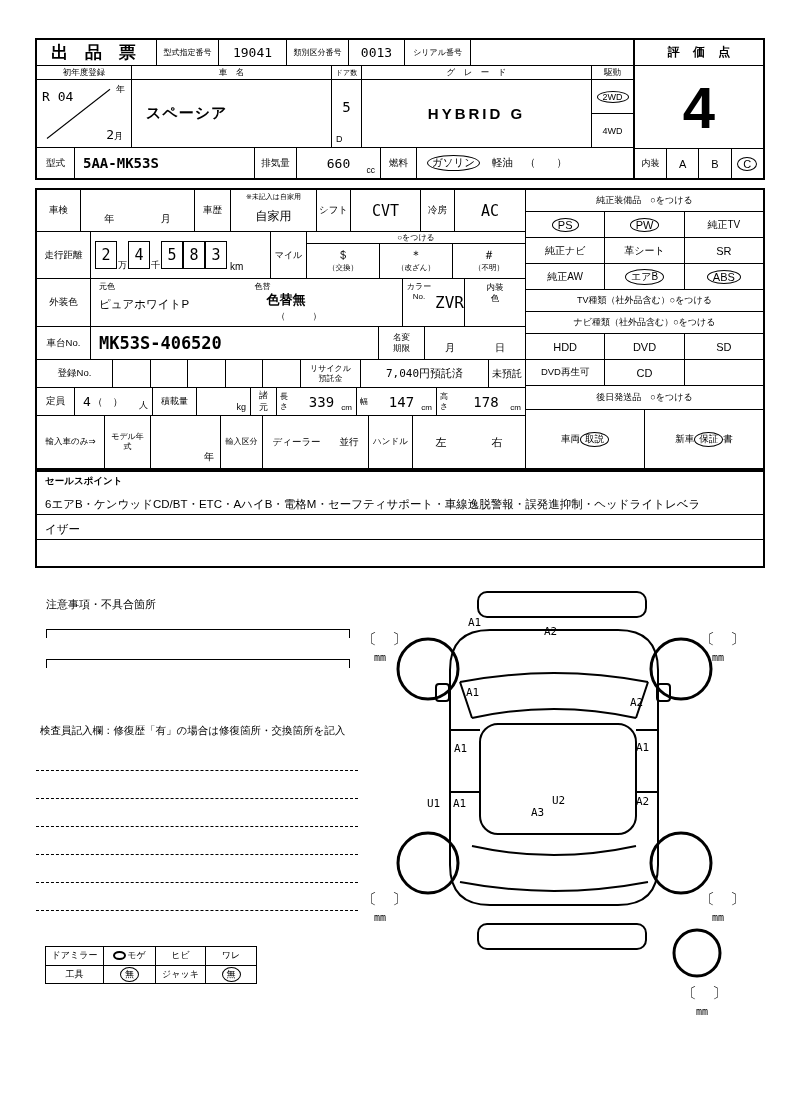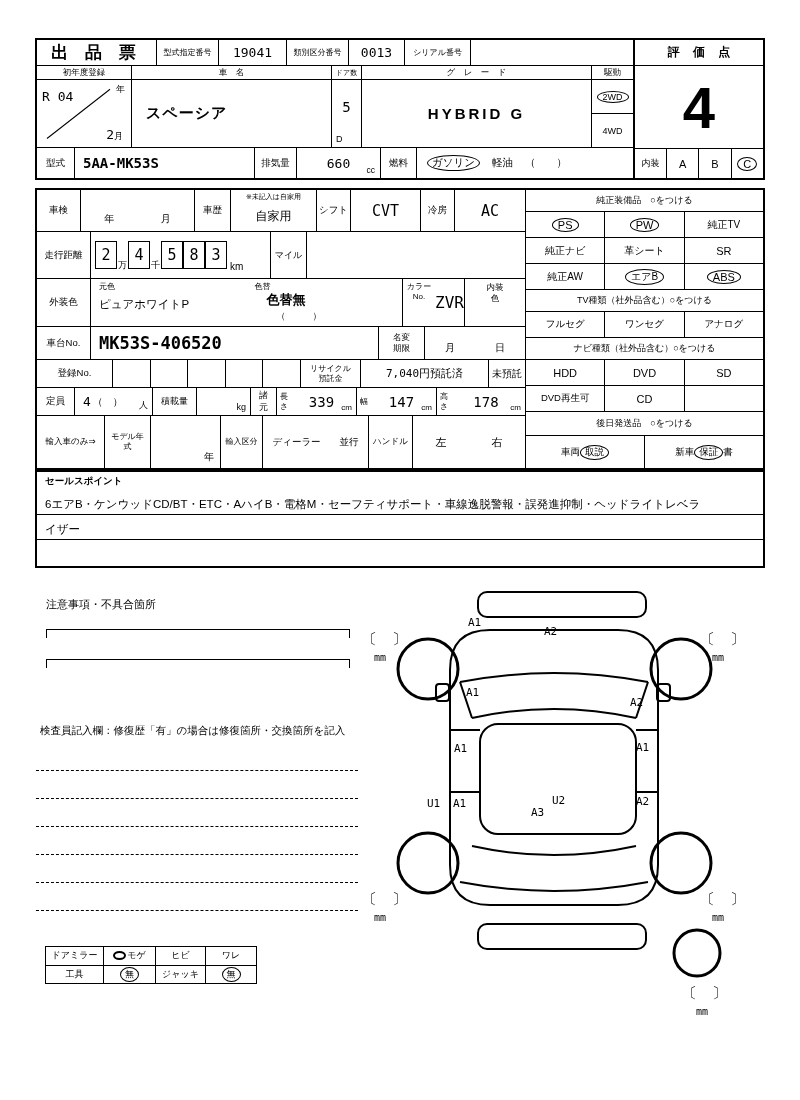--- a/index.html
+++ b/index.html
@@ -284,20 +284,37 @@
           <span class="dbox mono">2</span>
           <span class="dunit">万</span>
           <span class="dbox mono">4</span>
           <span class="dunit">千</span>
           <span class="dbox mono">5</span>
           <span class="dbox mono">8</span>
           <span class="dbox mono">3</span>
           <span class="dkm">km</span>
         </div>
         <div class="cell c-mile br">マイル</div>
+        <div class="c-marks">
+          <div class="marks-head">○をつける</div>
+          <div class="marks-body">
+            <div class="mark-col">
+              <span class="mark-sym">＄</span>
+              <span class="mark-note">（交換）</span>
+            </div>
+            <div class="mark-col">
+              <span class="mark-sym">＊</span>
+              <span class="mark-note">（改ざん）</span>
+            </div>
+            <div class="mark-col">
+              <span class="mark-sym">＃</span>
+              <span class="mark-note">（不明）</span>
+            </div>
+          </div>
+        </div>
       </div>
 
       <div class="mrow h48">
         <div class="cell lab9 c-color-lab br">外装色</div>
         <div class="c-colors br">
           <div class="color-half">
             <span class="half-lab">元色</span>
             <span class="base-val">ピュアホワイトP</span>
           </div>
           <div class="color-half">
@@ -416,25 +433,20 @@
       <div class="rrow rh26">
         <div class="ropt">純正AW</div>
         <div class="ropt">
             <span class="circled">エアB</span>
           </div>
         <div class="ropt f11">
             <span class="circled">ABS</span>
           </div>
       </div>
       <div class="rrow-head rh22">TV種類（社外品含む）○をつける</div>
-      <div class="rrow rh26">
-        <div class="ropt f9">フルセグ</div>
-        <div class="ropt f9">ワンセグ</div>
-        <div class="ropt f9">アナログ</div>
-      </div>
       <div class="rrow-head rh22">ナビ種類（社外品含む）○をつける</div>
       <div class="rrow rh26">
         <div class="ropt f11">HDD</div>
         <div class="ropt f11">DVD</div>
         <div class="ropt f11">SD</div>
       </div>
       <div class="rrow rh26">
         <div class="ropt f9">DVD再生可</div>
         <div class="ropt f11">CD</div>
         <div class="ropt"></div>

